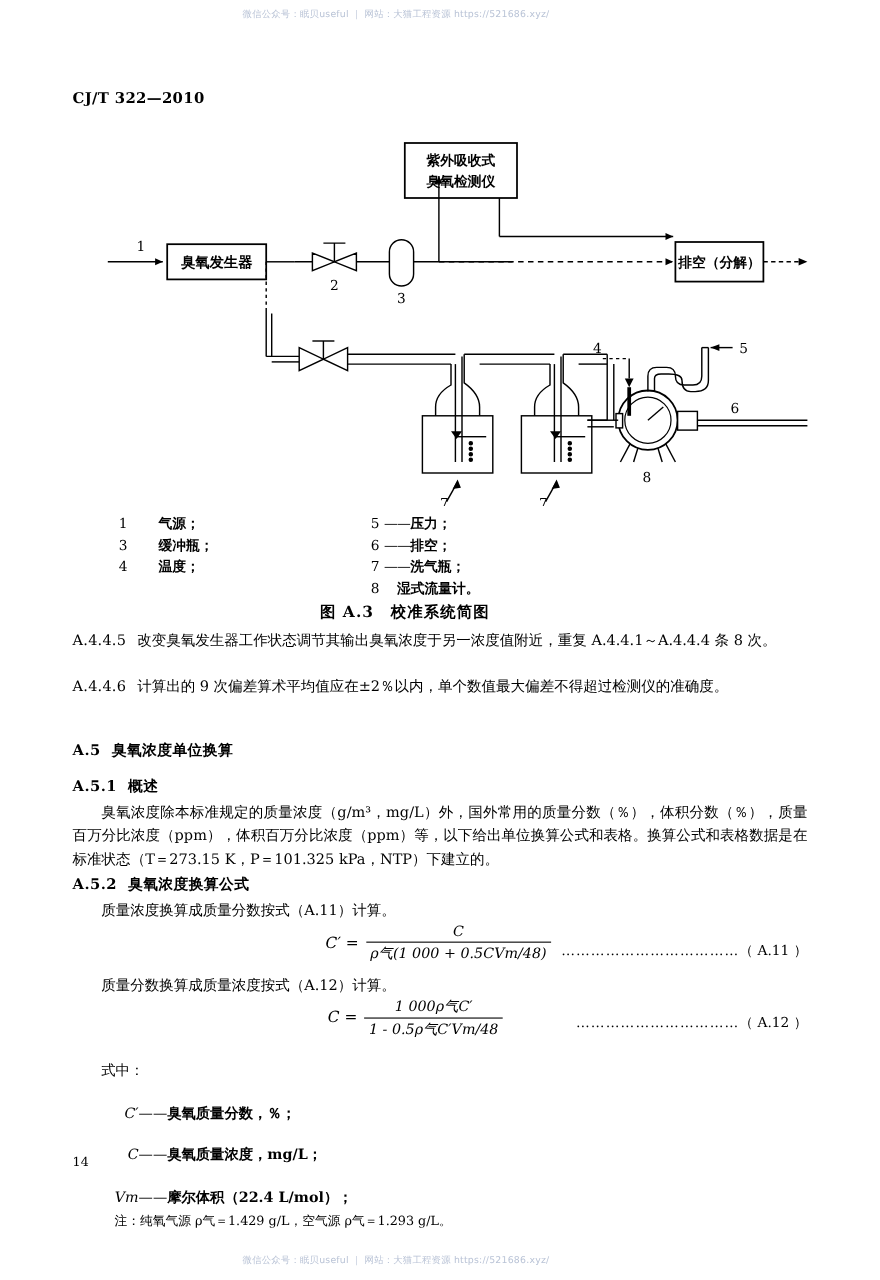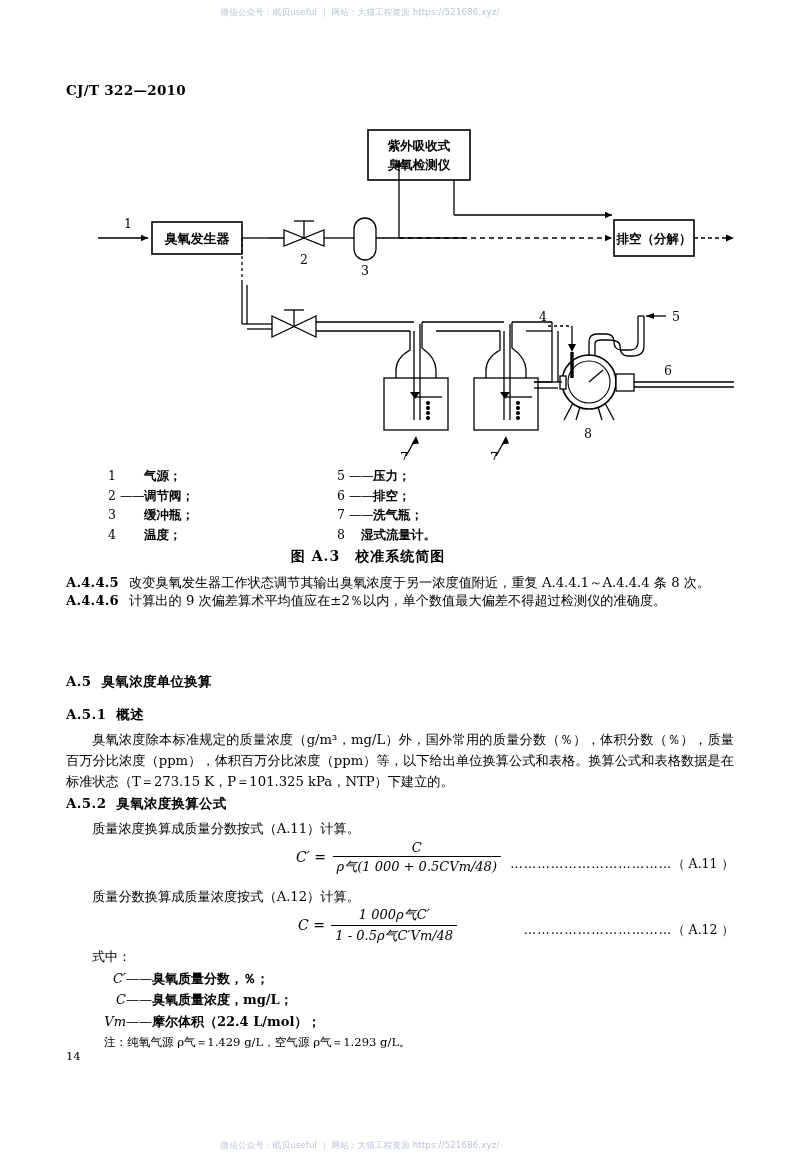--- a/index.html
+++ b/index.html
@@ -94,21 +94,21 @@
   
   .body-block {
     position: absolute;
     left: 66px;
     width: 668px;
     font-size: 13.2px;
     line-height: 21px;
     text-align: justify;
   }
   .clause-num {
-    font-weight: bold;
+    font-weight: normal;
     margin-right: 10px;
     letter-spacing: 0.2px;
   }
   .sec-head {
     position: absolute;
     left: 66px;
     font-weight: bold;
     font-size: 13.4px;
     letter-spacing: 0.4px;
   }
@@ -161,21 +161,21 @@
   .up { font-style: normal; }
 
   
   .where-list {
     position: absolute;
     left: 66px;
     width: 668px;
     font-size: 13px;
     line-height: 21.5px;
   }
-  .where-line { white-space: nowrap; padding-left: 26px; }
+  .where-line { white-space: nowrap; padding-left: 26px; margin-top: 17px; }
   .where-sym {
     display: inline-block;
     min-width: 34px;
     text-align: right;
     font-style: italic;
   }
   .where-desc { font-weight: bold; }
   .note-line {
     white-space: nowrap;
     padding-left: 38px;
@@ -338,23 +338,20 @@
     <text x="518" y="318" font-family="DejaVu Serif, Liberation Serif, serif" font-size="12.5">8</text>
   </svg>
 </div>
 
 <div class="legend">
   <div class="legend-col left">
     <div class="legend-row">
       <span class="legend-num">1</span><span class="legend-dash">　　</span><span class="legend-txt">气源；</span>
     </div>
     <div class="legend-row">
-      <span class="legend-num">2</span><span class="legend-dash">——</span><span class="legend-txt">调节阀；</span>
-    </div>
-    <div class="legend-row">
       <span class="legend-num">3</span><span class="legend-dash">　　</span><span class="legend-txt">缓冲瓶；</span>
     </div>
     <div class="legend-row">
       <span class="legend-num">4</span><span class="legend-dash">　　</span><span class="legend-txt">温度；</span>
     </div>
   </div>
   <div class="legend-col right">
     <div class="legend-row">
       <span class="legend-num">5</span><span class="legend-dash">——</span><span class="legend-txt">压力；</span>
     </div>
@@ -369,21 +366,21 @@
     </div>
   </div>
 </div>
 
 <div class="fig-caption">图 A.3　校准系统简图</div>
 
 <div class="body-block" style="top:572px;">
   <span class="clause-num">A.4.4.5</span><span>改变臭氧发生器工作状态调节其输出臭氧浓度于另一浓度值附近，重复 A.4.4.1～A.4.4.4 条 8 次。</span>
 </div>
 
-<div class="body-block" style="top:590px;">
+<div class="body-block" style="top:614px;">
   <span class="clause-num">A.4.4.6</span><span>计算出的 9 次偏差算术平均值应在±2％以内，单个数值最大偏差不得超过检测仪的准确度。</span>
 </div>
 
 <div class="sec-head" style="top:673px;">
   <span class="sec-no">A.5</span><span>臭氧浓度单位换算</span>
 </div>
 
 <div class="sec-head" style="top:706px;">
   <span class="sec-no">A.5.1</span><span>概述</span>
 </div>

